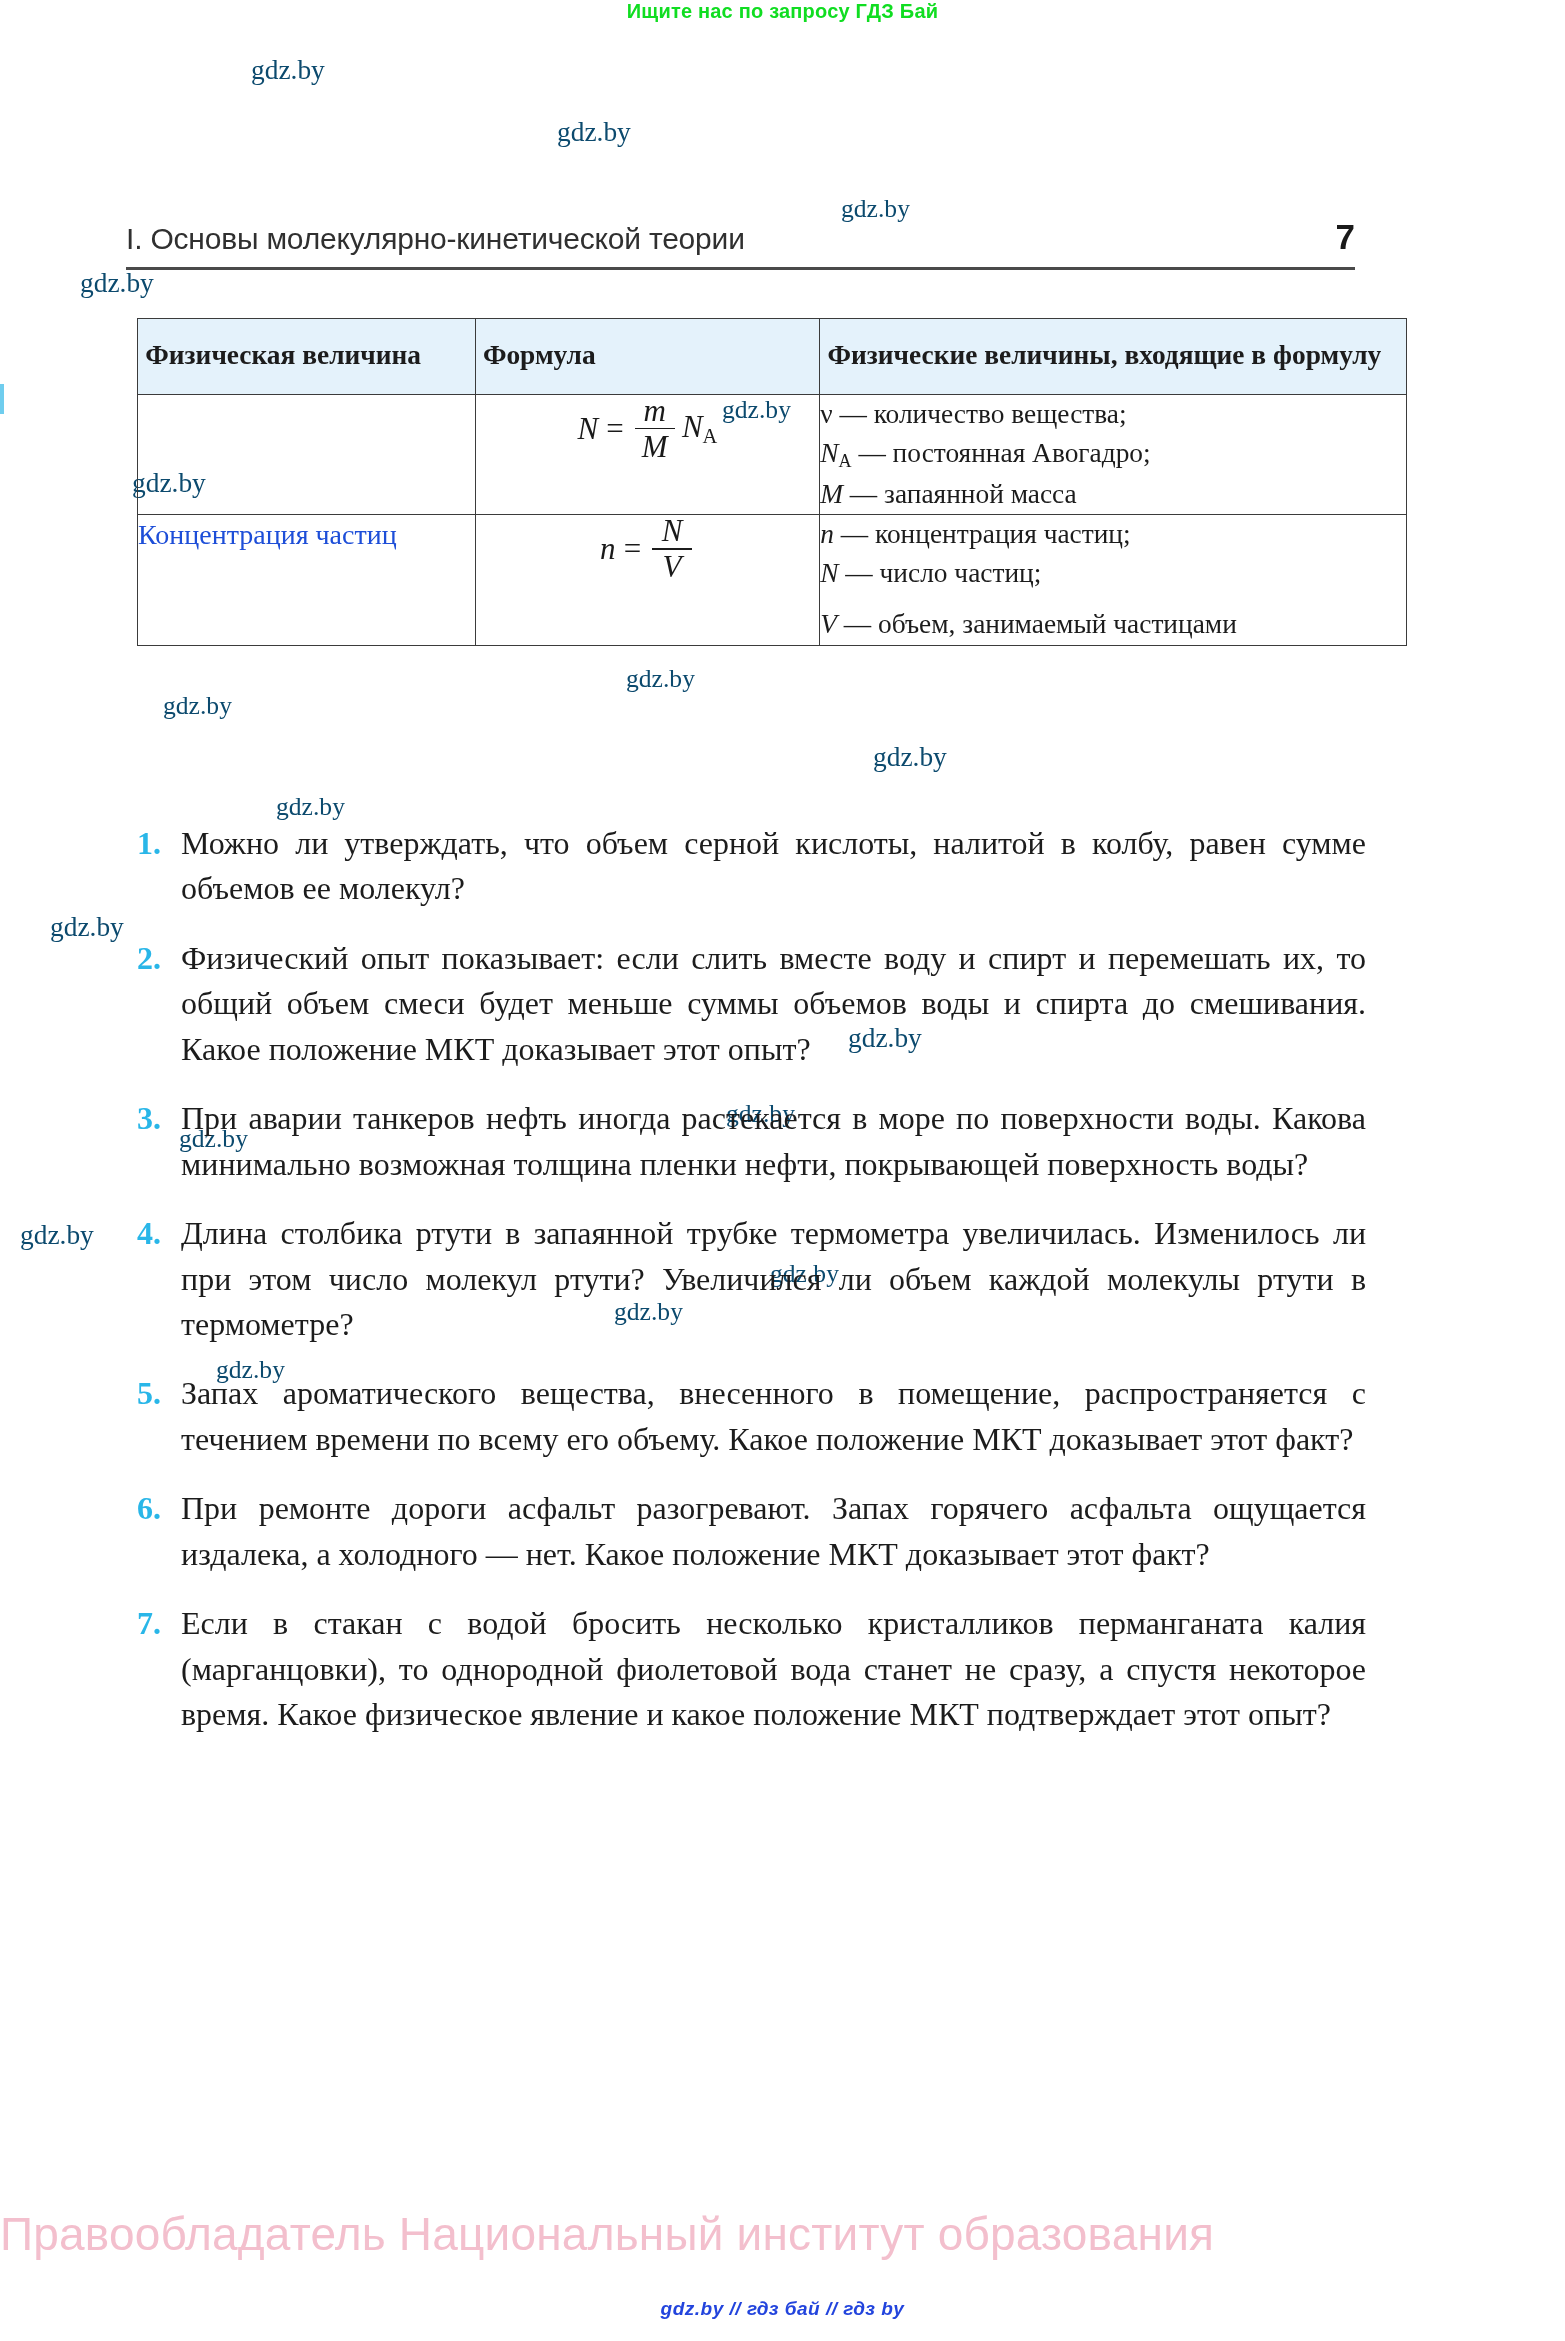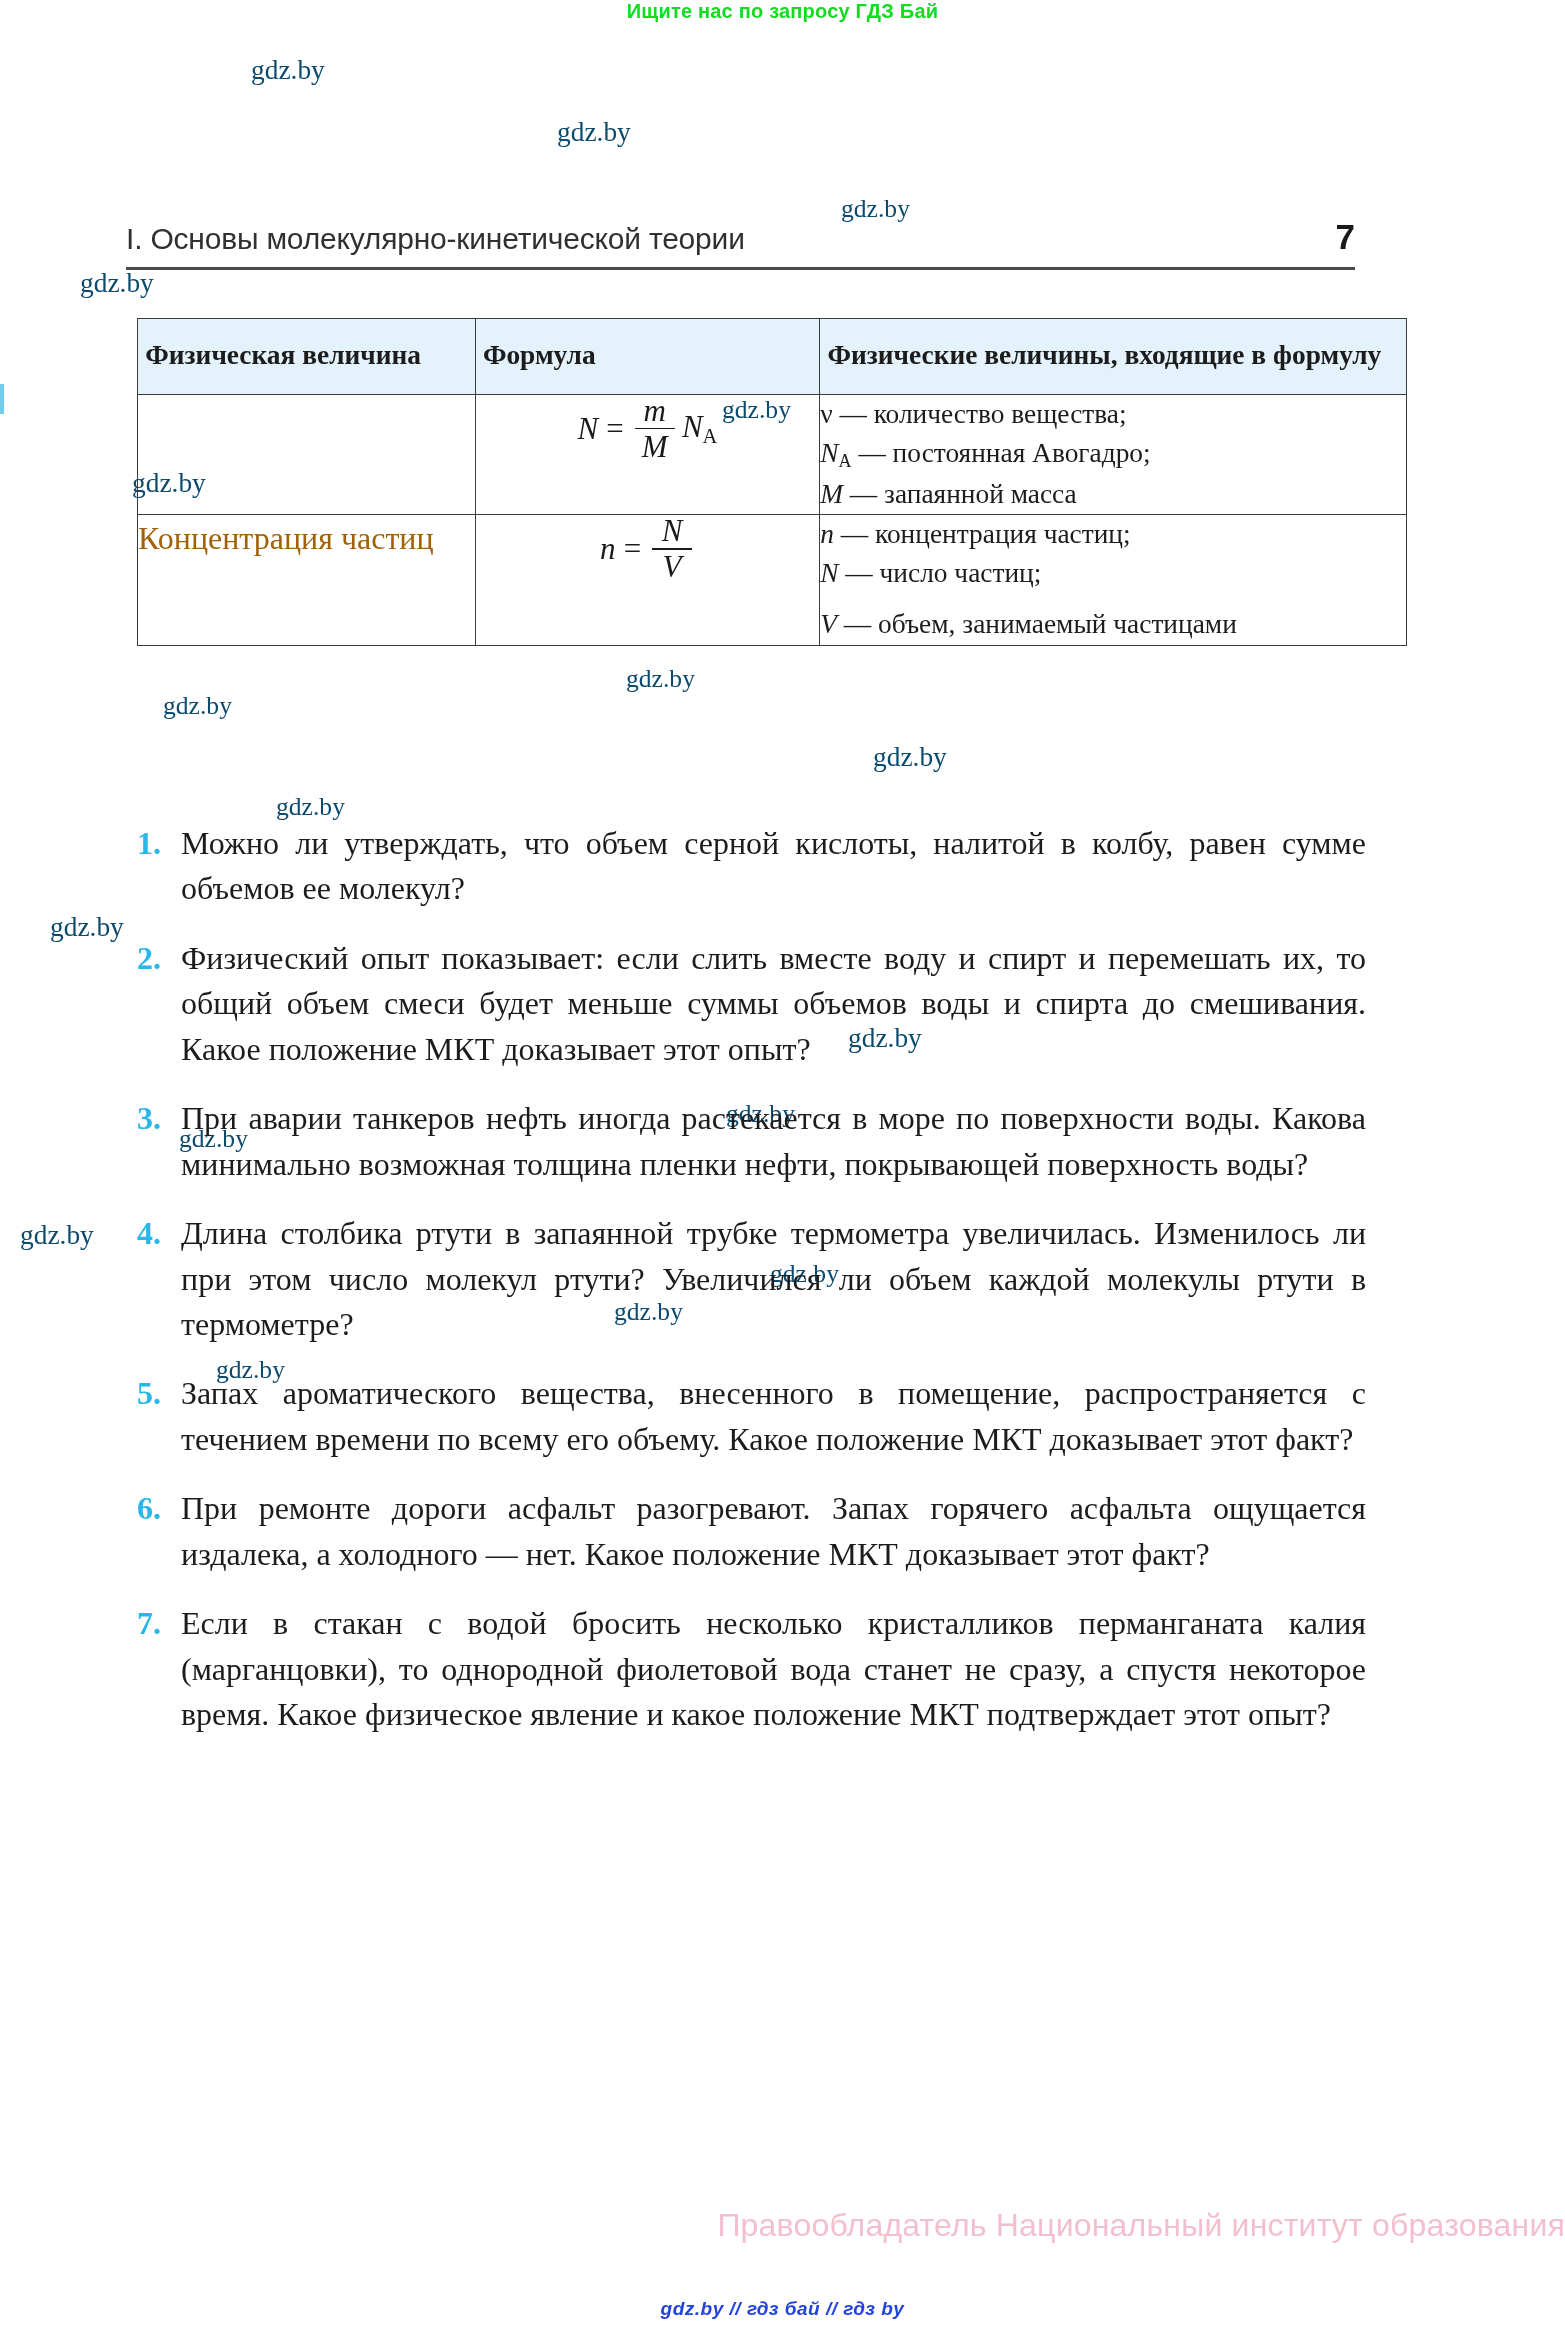--- a/index.html
+++ b/index.html
@@ -97,23 +97,23 @@
     color: #1c1c1c;
     line-height: 1.33;
     padding: 18.3px 7.3px 20px 7.3px;
   }
   .col-quantity { width: 322px; }
   .col-formula  { width: 329px; }
   .col-vars     { width: 571px; }
 
   .cell-quantity {
     font-family: "Liberation Serif", serif;
-    font-size: 32px;
+    font-size: 28px;
     line-height: 1.45;
-    color: #a16207;
+    color: #1d4ed8;
     padding: 22px 0 16.4px 27.4px;
   }
   .cell-formula {
     text-align: center;
     padding: 24px 9.1px 18.3px 9.1px;
   }
   .cell-vars {
     font-family: "Liberation Serif", serif;
     font-size: 27.4px;
     line-height: 1.43;
@@ -183,23 +183,23 @@
     color: #29b6e8;
   }
   .q .qtext { display: block; }
 
   
   #copyright {
     position: absolute;
     left: 0;
     top: 2207px;
     width: 100%;
-    text-align: right;
+    text-align: left;
     font-family: "Liberation Sans", sans-serif;
-    font-size: 32px;
+    font-size: 46px;
     color: #f3bfcd;
     letter-spacing: 0.2px;
   }
 
   
   #footer {
     position: absolute;
     left: 0;
     top: 2298px;
     width: 100%;

